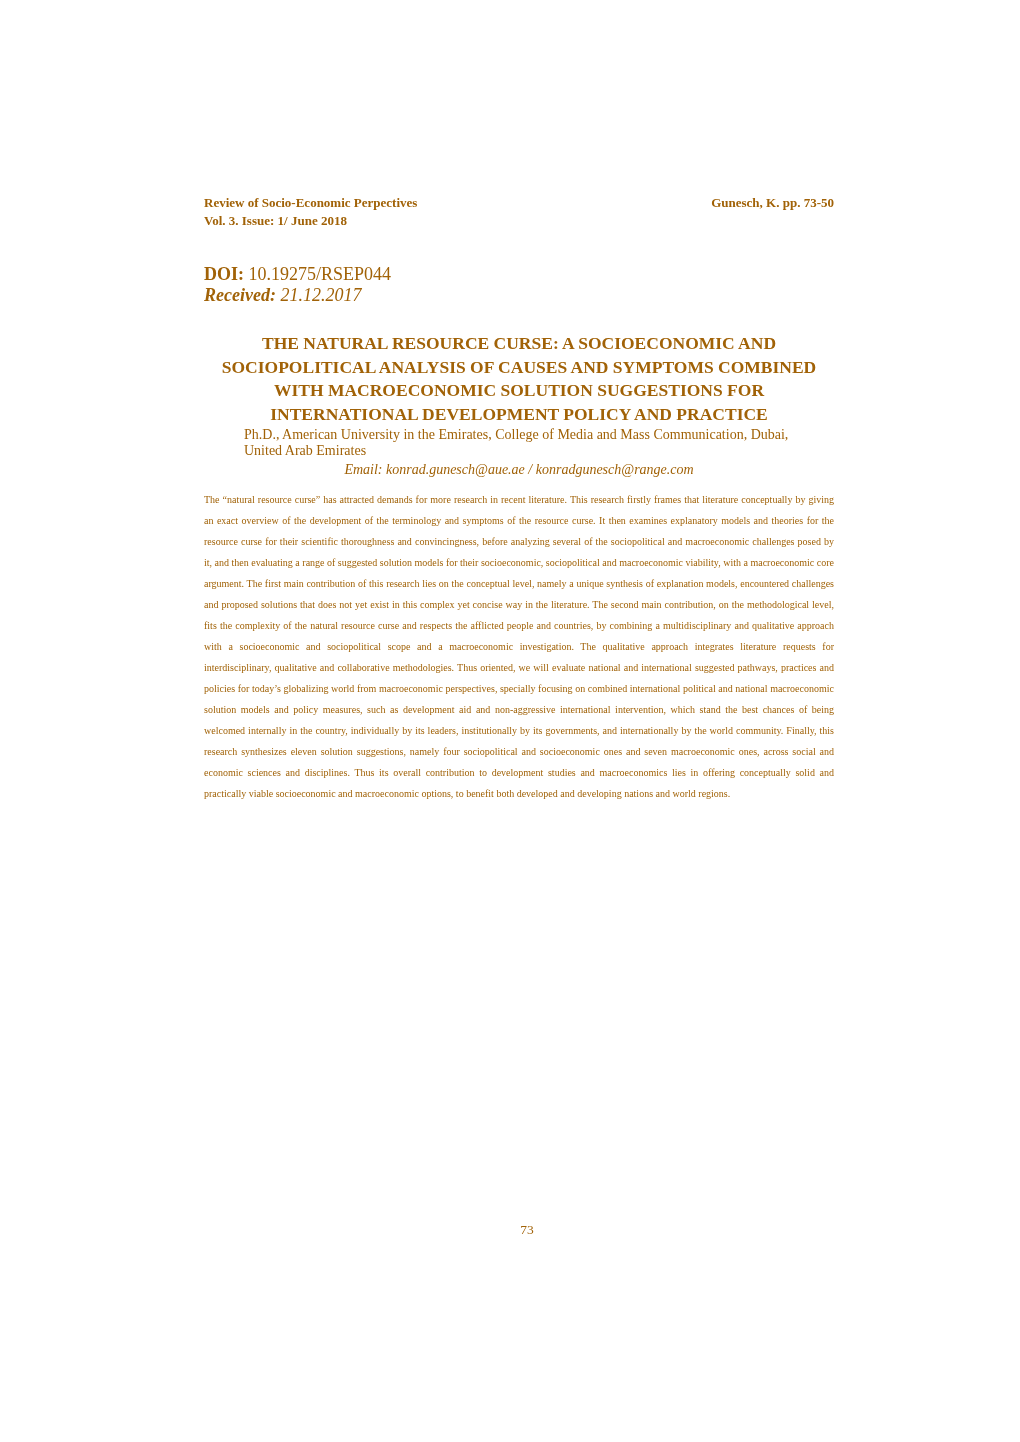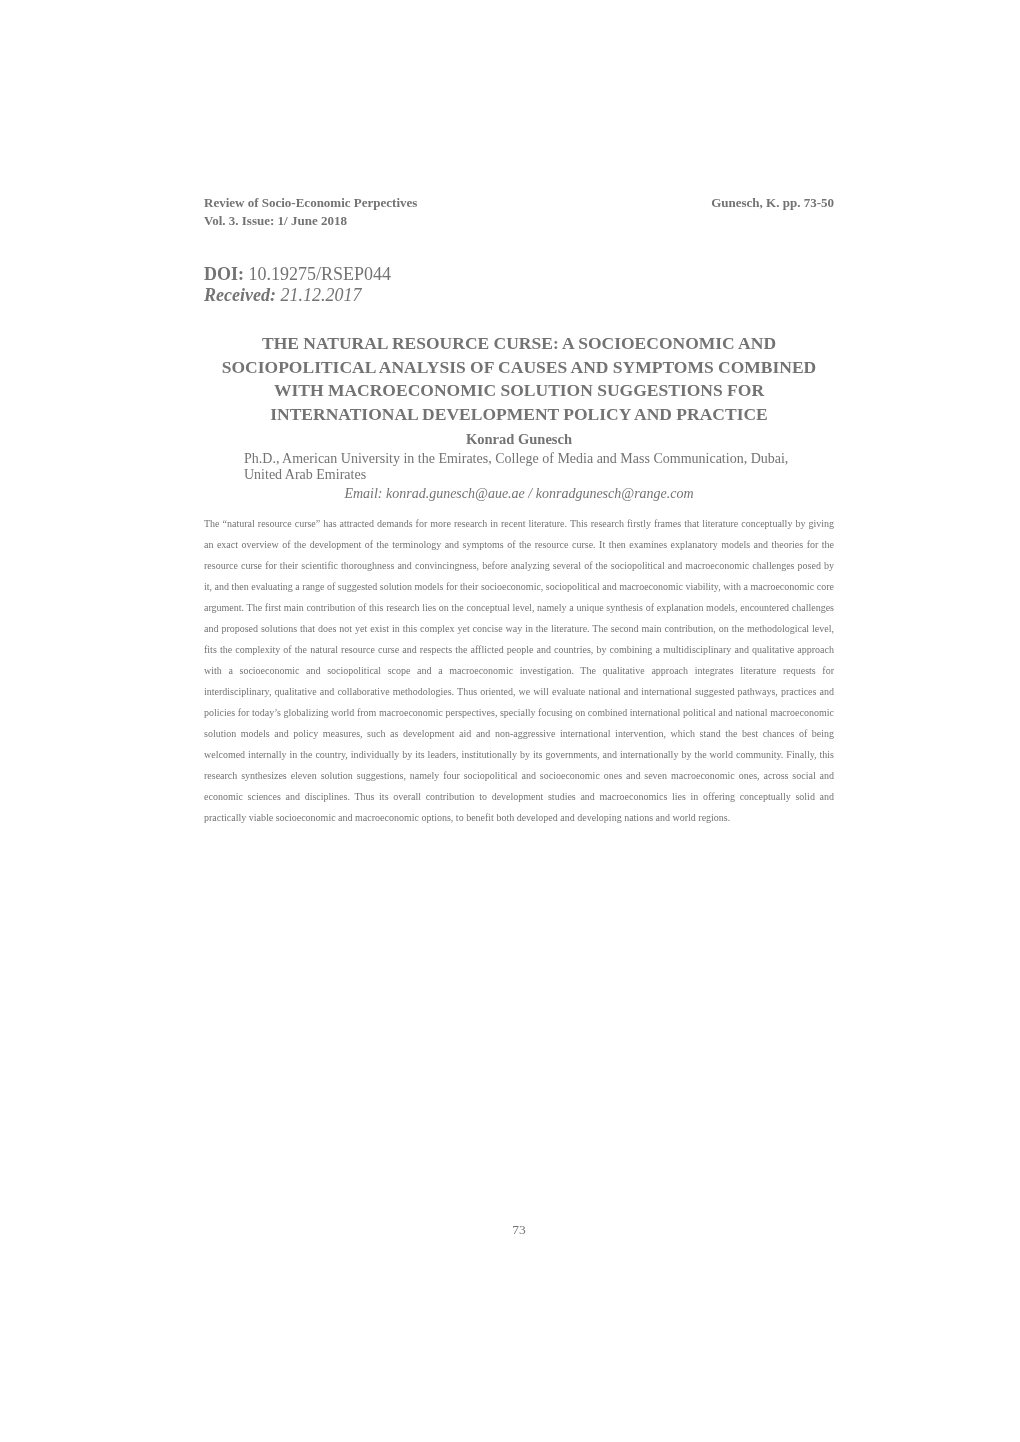--- a/index.html
+++ b/index.html
@@ -6,21 +6,21 @@
     margin: 0;
     padding: 0;
     background: #ffffff;
   }
   .page {
     position: relative;
     width: 1020px;
     height: 1442px;
     background: #ffffff;
     font-family: "Liberation Serif", serif;
-    color: #737373;
+    color: #a16207;
     overflow: hidden;
   }
   .content {
     position: absolute;
     left: 204px;
     top: 0;
     width: 630px;
   }
   .journal-header {
     display: flex;
@@ -84,21 +84,21 @@
   }
   .abstract-text {
     margin-top: 9px;
     font-size: 10px;
     line-height: 21px;
     text-align: justify;
     text-justify: inter-word;
   }
   .page-number {
     position: absolute;
-    left: 204px;
+    left: 212px;
     top: 1222px;
     width: 630px;
     text-align: center;
     font-size: 13.5px;
   }
 </style>
 </head>
 <body>
 
 <div class="page">
@@ -112,21 +112,20 @@
       <div class="right">Gunesch, K. pp. 73-50</div>
     </div>
 
     <div class="meta-block">
       <div class="meta-line"><span class="label">DOI:</span> <span>10.19275/RSEP044</span></div>
       <div class="meta-line"><span class="label-italic">Received:</span> <span class="value-italic">21.12.2017</span></div>
     </div>
 
     <h1 class="paper-title" style="margin-bottom:0;">THE NATURAL RESOURCE CURSE: A SOCIOECONOMIC AND SOCIOPOLITICAL ANALYSIS OF CAUSES AND SYMPTOMS COMBINED WITH MACROECONOMIC SOLUTION SUGGESTIONS FOR INTERNATIONAL DEVELOPMENT POLICY AND PRACTICE</h1>
 
-    <div class="author">Konrad Gunesch</div>
 
     <div class="affiliation">Ph.D., American University in the Emirates, College of Media and Mass Communication, Dubai, United Arab Emirates</div>
 
     <div class="email">Email: konrad.gunesch@aue.ae / konradgunesch@range.com</div>
 
 
     <div class="abstract-text">The “natural resource curse” has attracted demands for more research in recent literature. This research firstly frames that literature conceptually by giving an exact overview of the development of the terminology and symptoms of the resource curse. It then examines explanatory models and theories for the resource curse for their scientific thoroughness and convincingness, before analyzing several of the sociopolitical and macroeconomic challenges posed by it, and then evaluating a range of suggested solution models for their socioeconomic, sociopolitical and macroeconomic viability, with a macroeconomic core argument. The first main contribution of this research lies on the conceptual level, namely a unique synthesis of explanation models, encountered challenges and proposed solutions that does not yet exist in this complex yet concise way in the literature. The second main contribution, on the methodological level, fits the complexity of the natural resource curse and respects the afflicted people and countries, by combining a multidisciplinary and qualitative approach with a socioeconomic and sociopolitical scope and a macroeconomic investigation. The qualitative approach integrates literature requests for interdisciplinary, qualitative and collaborative methodologies. Thus oriented, we will evaluate national and international suggested pathways, practices and policies for today’s globalizing world from macroeconomic perspectives, specially focusing on combined international political and national macroeconomic solution models and policy measures, such as development aid and non-aggressive international intervention, which stand the best chances of being welcomed internally in the country, individually by its leaders, institutionally by its governments, and internationally by the world community. Finally, this research synthesizes eleven solution suggestions, namely four sociopolitical and socioeconomic ones and seven macroeconomic ones, across social and economic sciences and disciplines. Thus its overall contribution to development studies and macroeconomics lies in offering conceptually solid and practically viable socioeconomic and macroeconomic options, to benefit both developed and developing nations and world regions.</div>
 
   </div>
 

